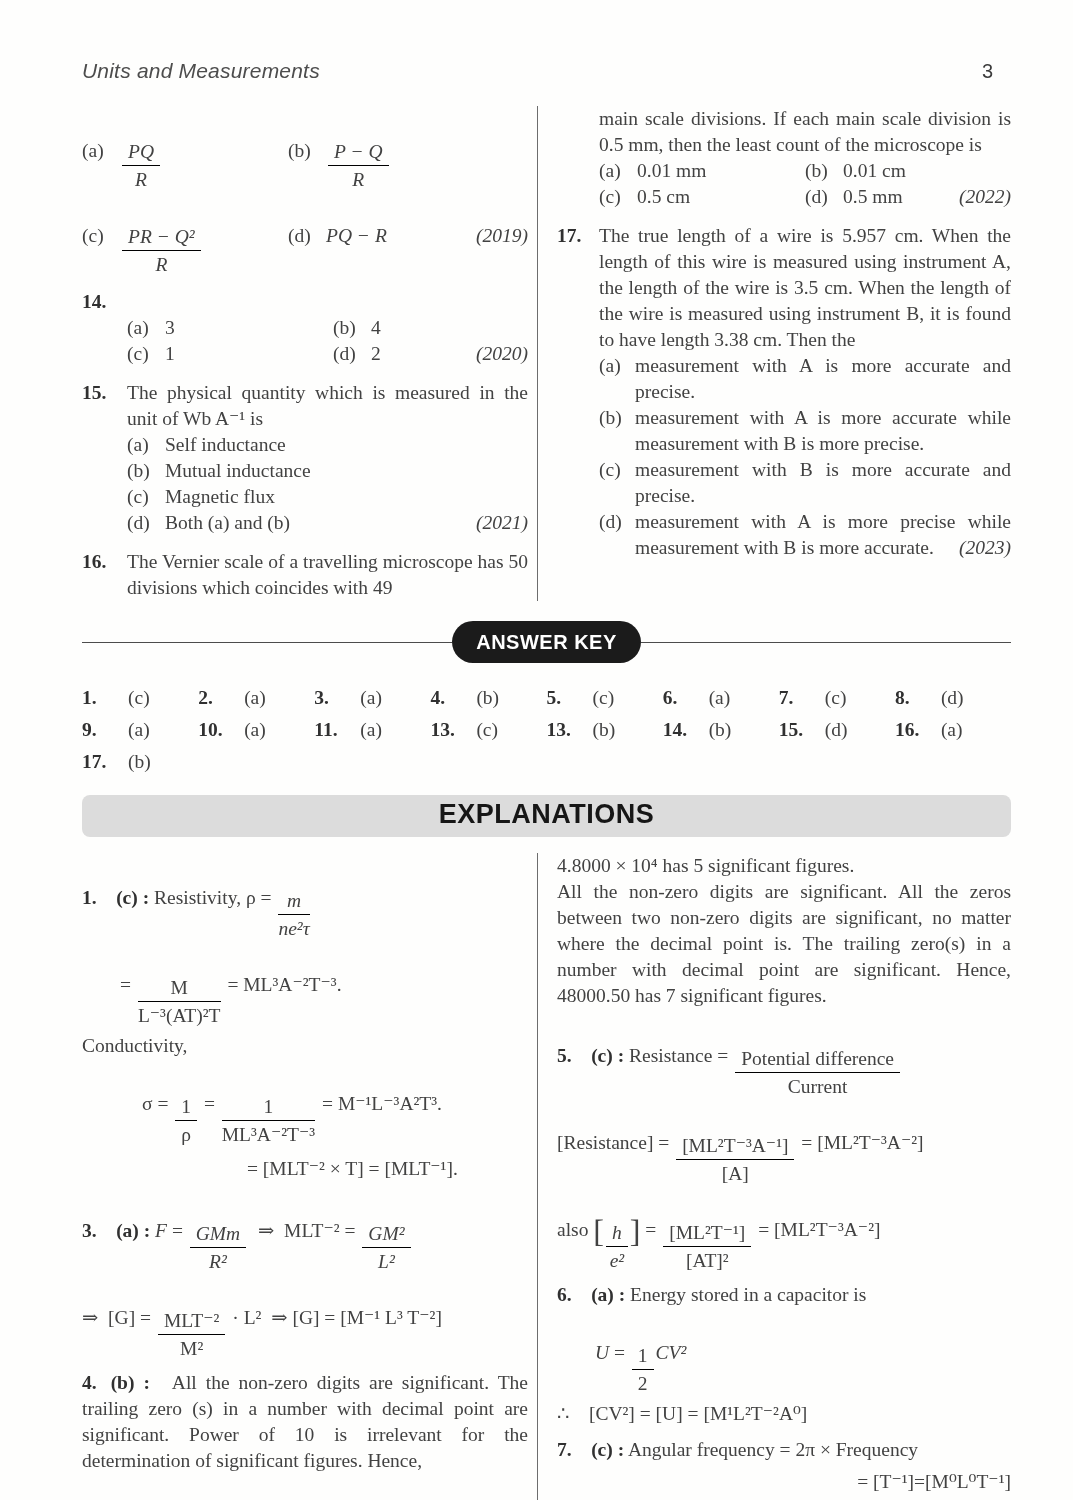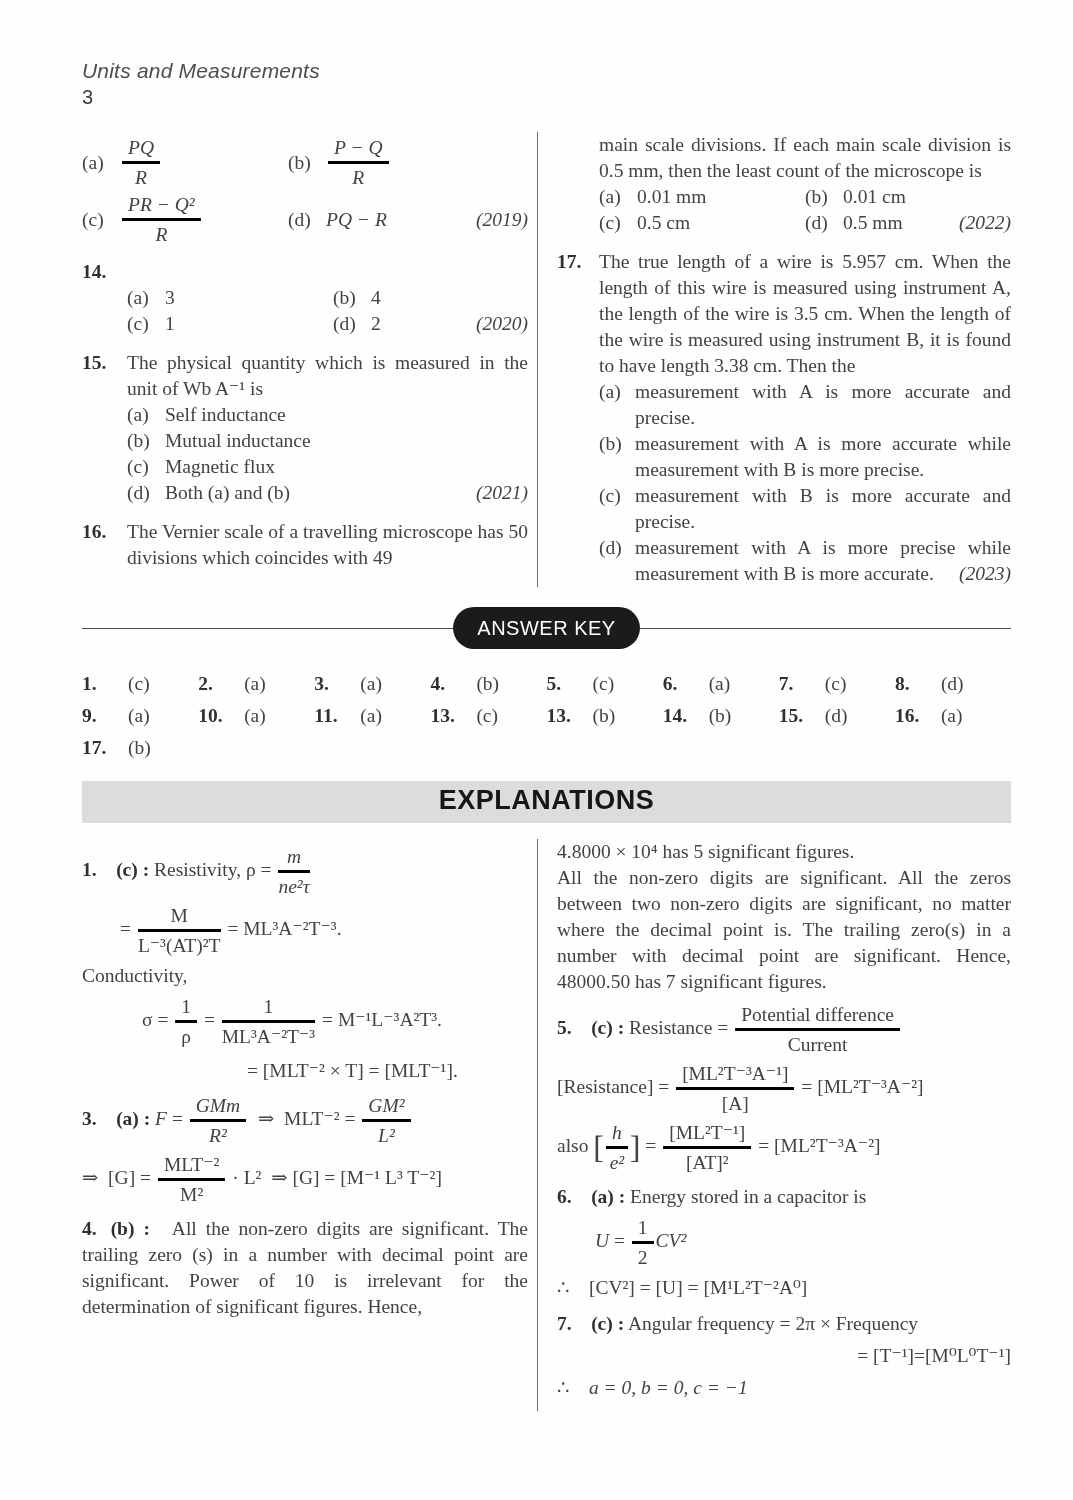--- a/index.html
+++ b/index.html
@@ -4,21 +4,21 @@
 <style>
   *{box-sizing:border-box;}
   html,body{margin:0;padding:0;background:#ffffff;}
   .page{
     width:1073px;height:1500px;background:#fefefdff;position:relative;overflow:hidden;
     color:#424242;font-family:"Liberation Serif","DejaVu Serif",serif;
     font-size:19.5px;line-height:26px;
     padding:58px 62px 20px 82px;
   }
   
-  .hdr{display:flex;justify-content:space-between;align-items:baseline;margin-bottom:22px;flex-direction:column;}
+  .hdr{display:flex;justify-content:space-between;align-items:baseline;margin-bottom:22px;}
   .hdr-title{font-family:"Liberation Sans","DejaVu Sans",sans-serif;font-style:italic;font-size:21px;color:#4d4d4d;letter-spacing:.2px;}
   .hdr-page{font-family:"Liberation Sans","DejaVu Sans",sans-serif;font-size:20px;color:#3c3c3c;margin-right:18px;}
   
   .cols{display:flex;align-items:stretch;}
   .colL{width:446px;flex-shrink:0;}
   .vdiv{width:1px;background:#6d6d6d;margin-left:9px;}
   .colR{flex:1;padding-left:19px;}
   
   .qrow{display:flex;margin-top:13px;}
   .qnum{width:45px;flex-shrink:0;font-weight:700;color:#303030;}
@@ -31,44 +31,44 @@
   .optrow2{display:flex;margin-left:45px;align-items:center;}
   .colR .optrow2{margin-left:42px;}
   .half{display:flex;align-items:center;width:206px;flex-shrink:0;}
   .half .oletter{width:38px;}
   .year{font-style:italic;margin-left:auto;white-space:nowrap;}
   .year-abs{position:absolute;right:0;bottom:0;font-style:italic;}
   .frow{margin:4px 0;}
   .cont{margin-left:42px;text-align:justify;}
   
   .frac{display:inline-block;vertical-align:middle;text-align:center;line-height:1.18;padding:0 2px;}
-  .frac .num{display:block;border-bottom:3px solid #000000;padding:0 6px 2px;}
+  .frac .num{display:block;border-bottom:1px solid #000000;padding:0 6px 2px;margin-top:30px;}
   .frac .den{display:block;padding-top:2px;}
   .it{font-style:italic;}
   .bf{font-weight:700;color:#303030;}
   .bigb{font-size:165%;vertical-align:middle;line-height:1;}
   .fline{margin:6px 0;}
   .find1{margin-left:38px;}
   .find2{margin-left:60px;}
   .find3{margin-left:165px;}
   .tright{text-align:right;}
   .epar{text-align:justify;margin:10px 0 0 0;}
   .epar .bf{margin-right:14px;}
   .exp-block{margin-bottom:10px;}
   
   .ak-hdr{display:flex;align-items:center;margin-top:20px;}
   .ak-line{flex:1;height:1px;background:#4c4c4c;}
   .ak-badge{background:#1b1b1b;color:#ffffff;font-family:"Liberation Sans","DejaVu Sans",sans-serif;
-    font-weight:400;font-size:20px;letter-spacing:.5px;padding:8px 24px;border-radius:21px;white-space:nowrap;text-align:center;}
+    font-weight:700;font-size:20px;letter-spacing:.5px;padding:8px 24px;border-radius:21px;white-space:nowrap;text-align:center;}
   .ak-grid{display:grid;grid-template-columns:repeat(8,1fr);row-gap:6px;padding:22px 0 8px;}
   .ak-cell{display:flex;}
   .ak-n{font-weight:700;width:46px;color:#303030;flex-shrink:0;}
   
   .exp-banner{background:#dcdcdc;text-align:center;font-family:"Liberation Sans","DejaVu Sans",sans-serif;
-    font-weight:700;font-size:27px;line-height:1.25;color:#161616;padding:3px 0 5px;margin:12px 0 16px;letter-spacing:.5px;}
+    font-weight:700;font-size:27px;line-height:1.25;color:#161616;padding:3px 0 5px;margin:12px 0 16px;letter-spacing:.5px;border-radius:8px;}
 </style>
 </head>
 <body>
 
 <div class="page">
 
   <div class="hdr">
     <span class="hdr-title">Units and Measurements</span>
     <span class="hdr-page">3</span>
   </div>

